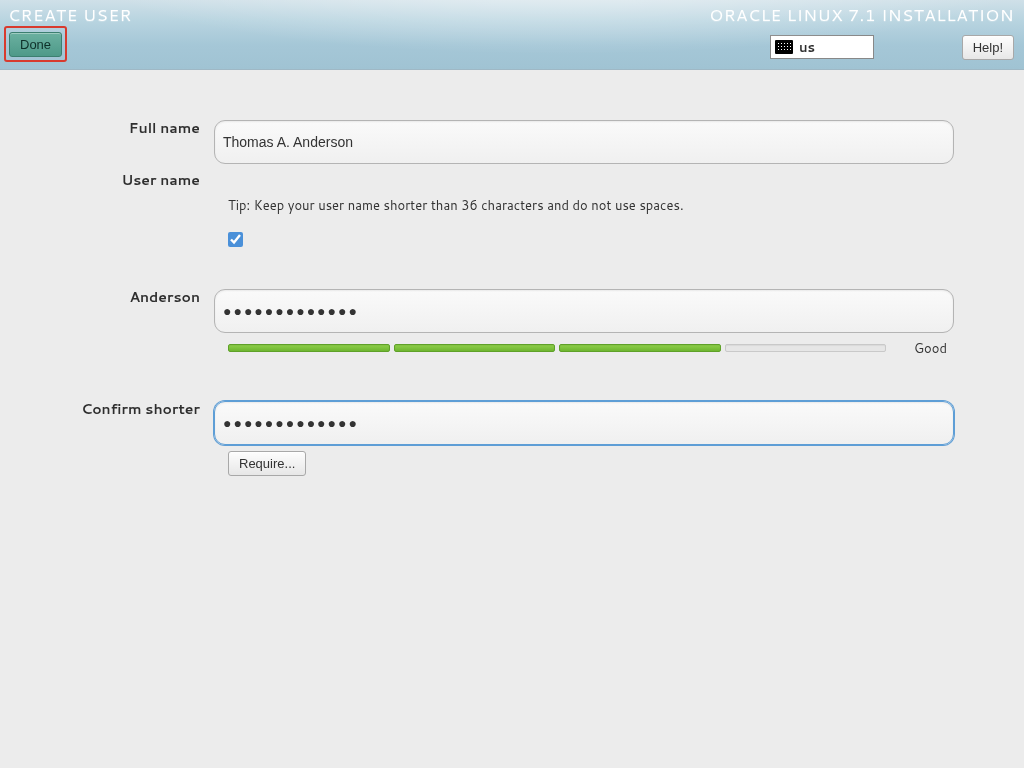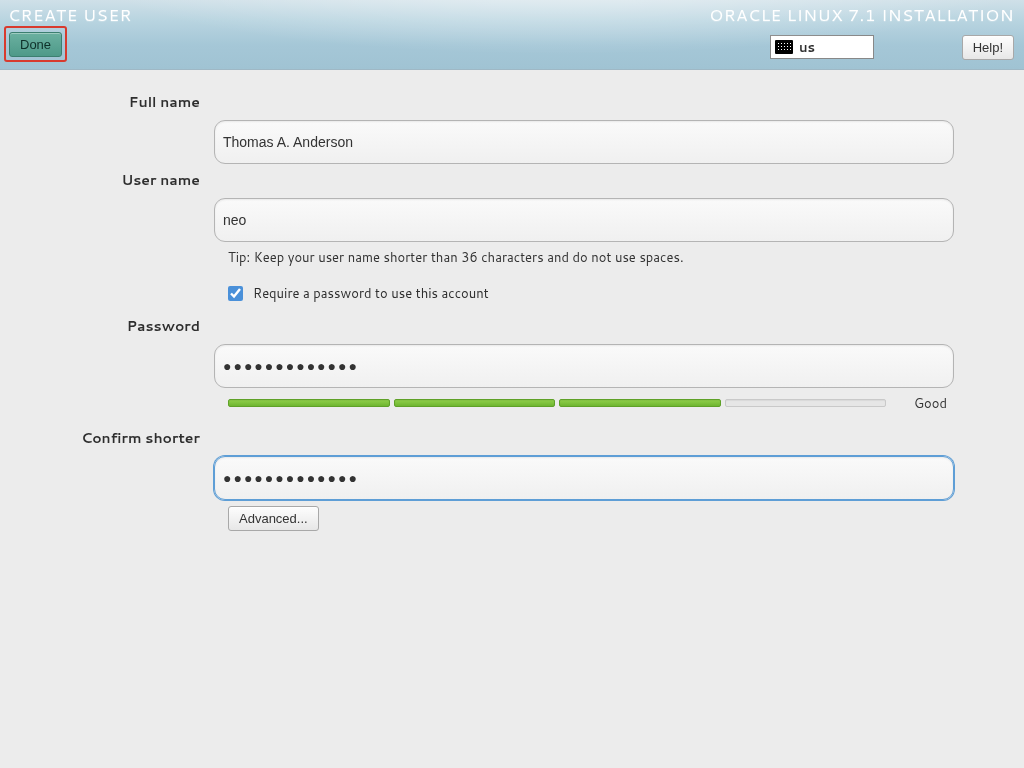--- a/index.html
+++ b/index.html
@@ -104,21 +104,21 @@
     position: absolute;
     right: 10px; top: 35px;
   }
 
   
   .form {
     padding: 22px 70px 0 70px;
   }
   .row {
     display: flex;
-    align-items: flex-start;
+    align-items: center;
     margin-bottom: 6px;
   }
   .row .lbl {
     width: 144px;
     text-align: right;
     padding-right: 14px;
     font-size: 14px;
     font-weight: 600;
     color: #2e2e2e;
   }
@@ -202,37 +202,33 @@
 
   <div class="row">
     <div class="lbl">Full name</div>
     <div class="field">
       <input type="text" value="Thomas A. Anderson" style="">
     </div>
   </div>
 
   <div class="row">
     <div class="lbl">User name</div>
-    <div class="field">
-      <input type="text" value="neo" style="">
-    </div>
   </div>
 
   <div class="tip-row">
     <b>Tip:</b><span> Keep your user name shorter than 36 characters and do not use spaces.</span>
   </div>
 
 
   <div class="check-row">
     <input type="checkbox" id="cb-reqpw" checked="" style="">
-    <label for="cb-reqpw">Require a password to use this account</label>
   </div>
 
   <div class="row" style="margin-top:6px;">
-    <div class="lbl">Password</div>
+    <div class="lbl">Anderson</div>
     <div class="field">
       <input type="text" style="letter-spacing: 2px;" value="●●●●●●●●●●●●●">
     </div>
   </div>
 
   <div class="strength-row">
     <div class="strength-bar">
       <div class="seg on"></div>
       <div class="seg on"></div>
       <div class="seg on"></div>
@@ -242,16 +238,16 @@
   </div>
 
   <div class="row">
     <div class="lbl">Confirm shorter</div>
     <div class="field">
       <input type="text" class="focused" style="letter-spacing: 2px;" value="●●●●●●●●●●●●●">
     </div>
   </div>
 
   <div class="adv-row">
-    <button class="btn adv-btn">Advanced...</button>
+    <button class="btn adv-btn">Require...</button>
   </div>
 
 </div>
 
 </body></html>

